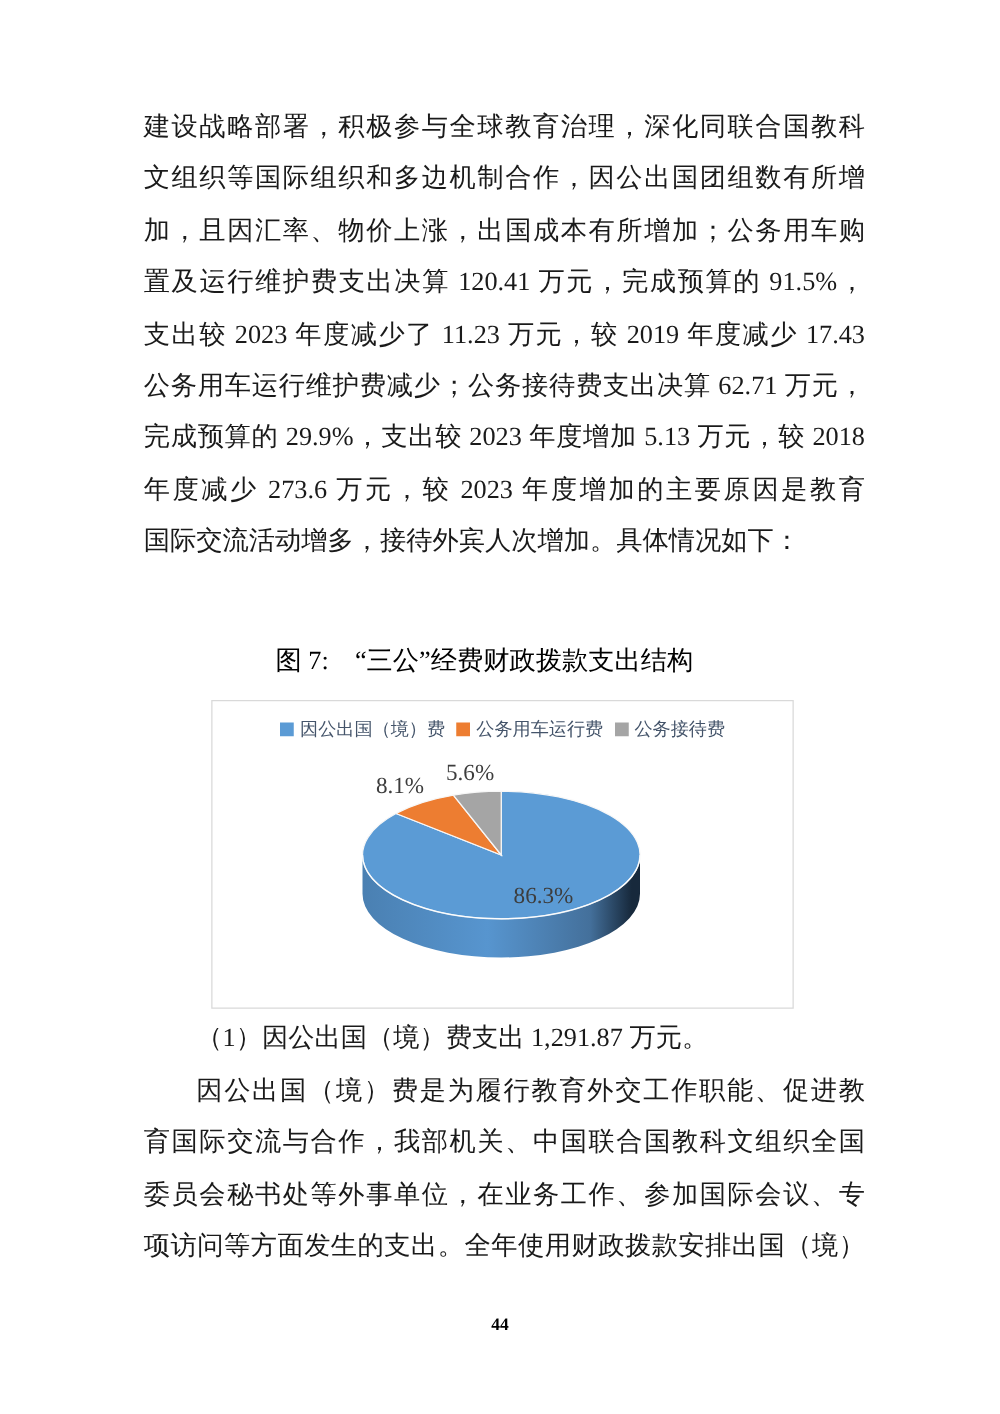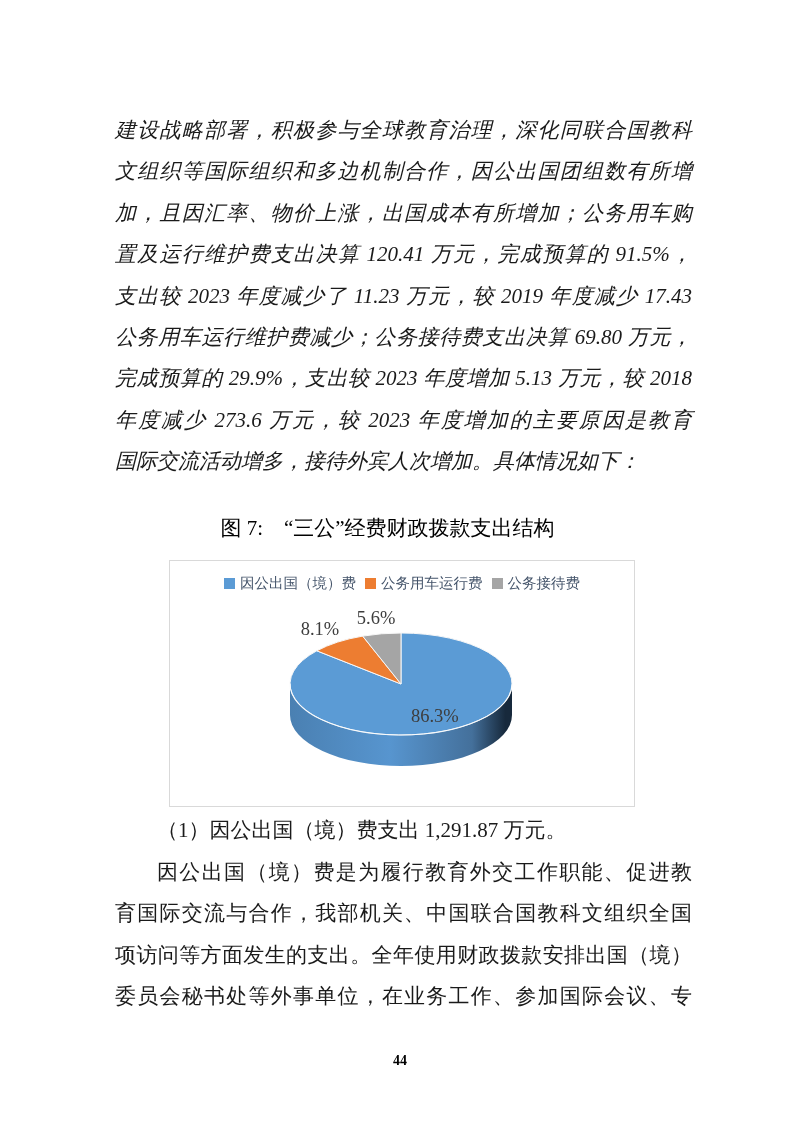--- a/index.html
+++ b/index.html
@@ -41,27 +41,27 @@
   .page-number{
     position:absolute;left:0;top:1031px;width:100%;
     text-align:center;font-size:14px;font-weight:bold;color:#000;margin-top:22px;
   }
 </style>
 </head>
 <body>
 
 <div class="page">
 
-  <div class="textcol" style="top:110px;font-style:italic;">
+  <div class="textcol" style="top:81px;">
     <div class="tline">建设战略部署，积极参与全球教育治理，深化同联合国教科</div>
     <div class="tline">文组织等国际组织和多边机制合作，因公出国团组数有所增</div>
     <div class="tline">加，且因汇率、物价上涨，出国成本有所增加；公务用车购</div>
     <div class="tline">置及运行维护费支出决算 120.41 万元，完成预算的 91.5%，</div>
     <div class="tline">支出较 2023 年度减少了 11.23 万元，较 2019 年度减少 17.43</div>
-    <div class="tline">公务用车运行维护费减少；公务接待费支出决算 69.80 万元，</div>
+    <div class="tline">公务用车运行维护费减少；公务接待费支出决算 62.71 万元，</div>
     <div class="tline">完成预算的 29.9%，支出较 2023 年度增加 5.13 万元，较 2018</div>
     <div class="tline">年度减少 273.6 万元，较 2023 年度增加的主要原因是教育</div>
     <div class="tline endline">国际交流活动增多，接待外宾人次增加。具体情况如下：</div>
   </div>
 
   <div class="figure-caption">图 7:　“三公”经费财政拨款支出结构</div>
 
   <div class="chart-box">
     <div class="chart-legend" id="chart-legend">
         <div class="legend-item">
@@ -95,19 +95,19 @@
         <text x="150.0" y="69.4" text-anchor="middle" dominant-baseline="middle" font-size="18.5" fill="#3d3d3d" font-family="Liberation Serif, DejaVu Serif, serif">8.1%</text>
         <text x="206.1" y="58.7" text-anchor="middle" dominant-baseline="middle" font-size="18.5" fill="#3d3d3d" font-family="Liberation Serif, DejaVu Serif, serif">5.6%</text>
       </svg>
   </div>
 
   <div class="item-heading">（1）因公出国（境）费支出 1,291.87 万元。</div>
 
   <div class="textcol p2">
     <div class="tline indent">因公出国（境）费是为履行教育外交工作职能、促进教</div>
     <div class="tline">育国际交流与合作，我部机关、中国联合国教科文组织全国</div>
+    <div class="tline">委员会秘书处等外事单位，在业务工作、参加国际会议、专</div>
     <div class="tline">项访问等方面发生的支出。全年使用财政拨款安排出国（境）</div>
-    <div class="tline">委员会秘书处等外事单位，在业务工作、参加国际会议、专</div>
   </div>
 
   <div class="page-number">44</div>
 
 </div>
 
 </body></html>

